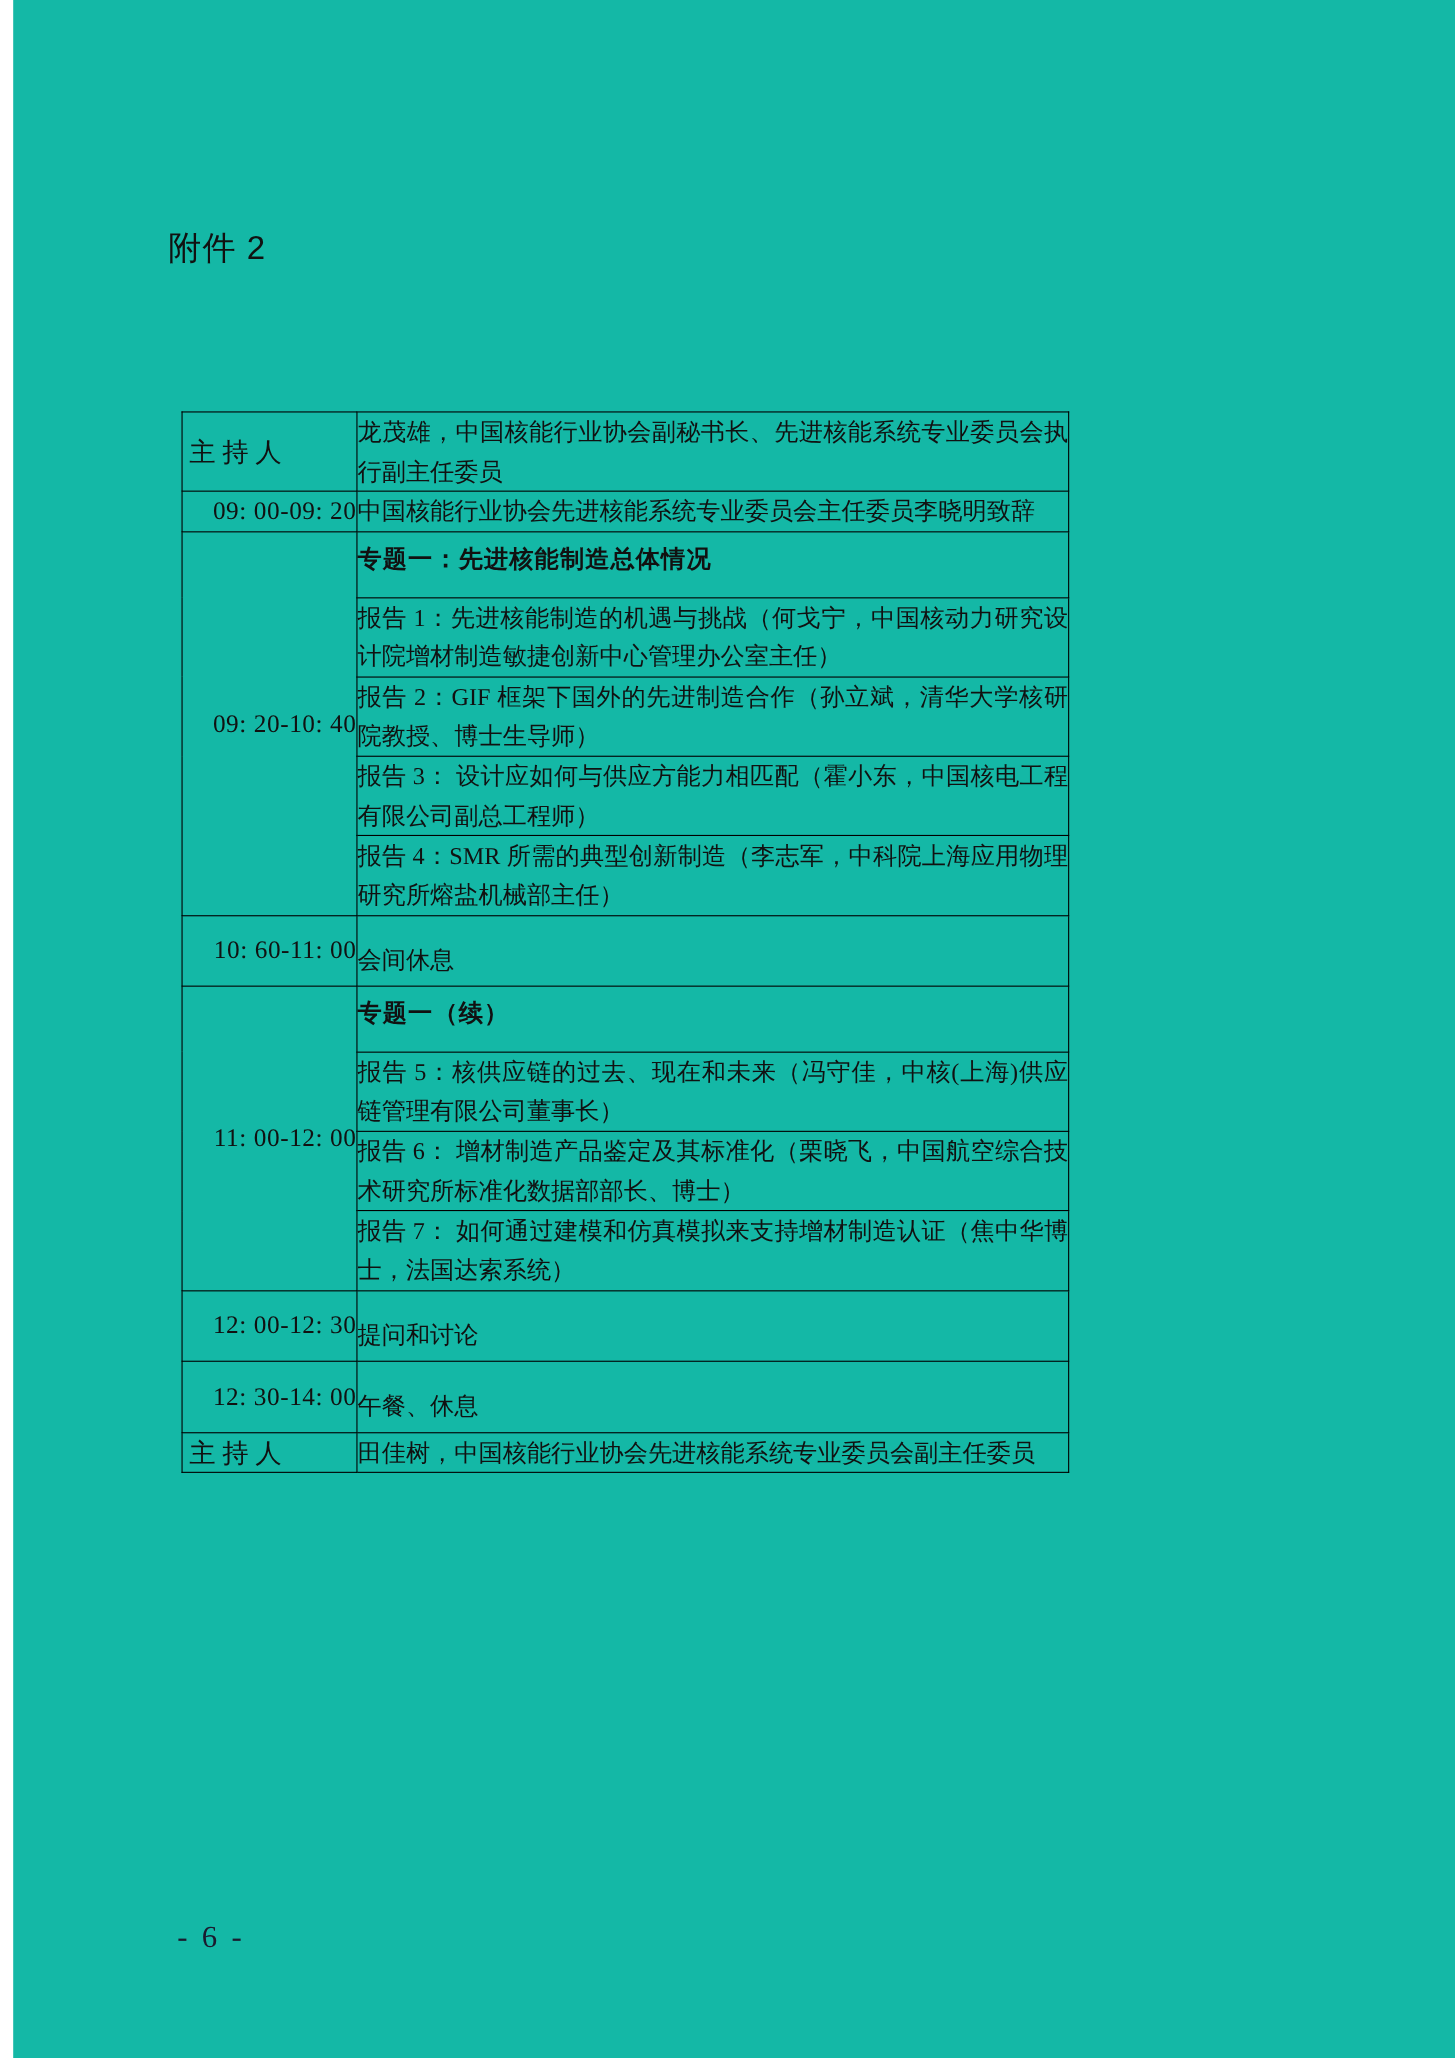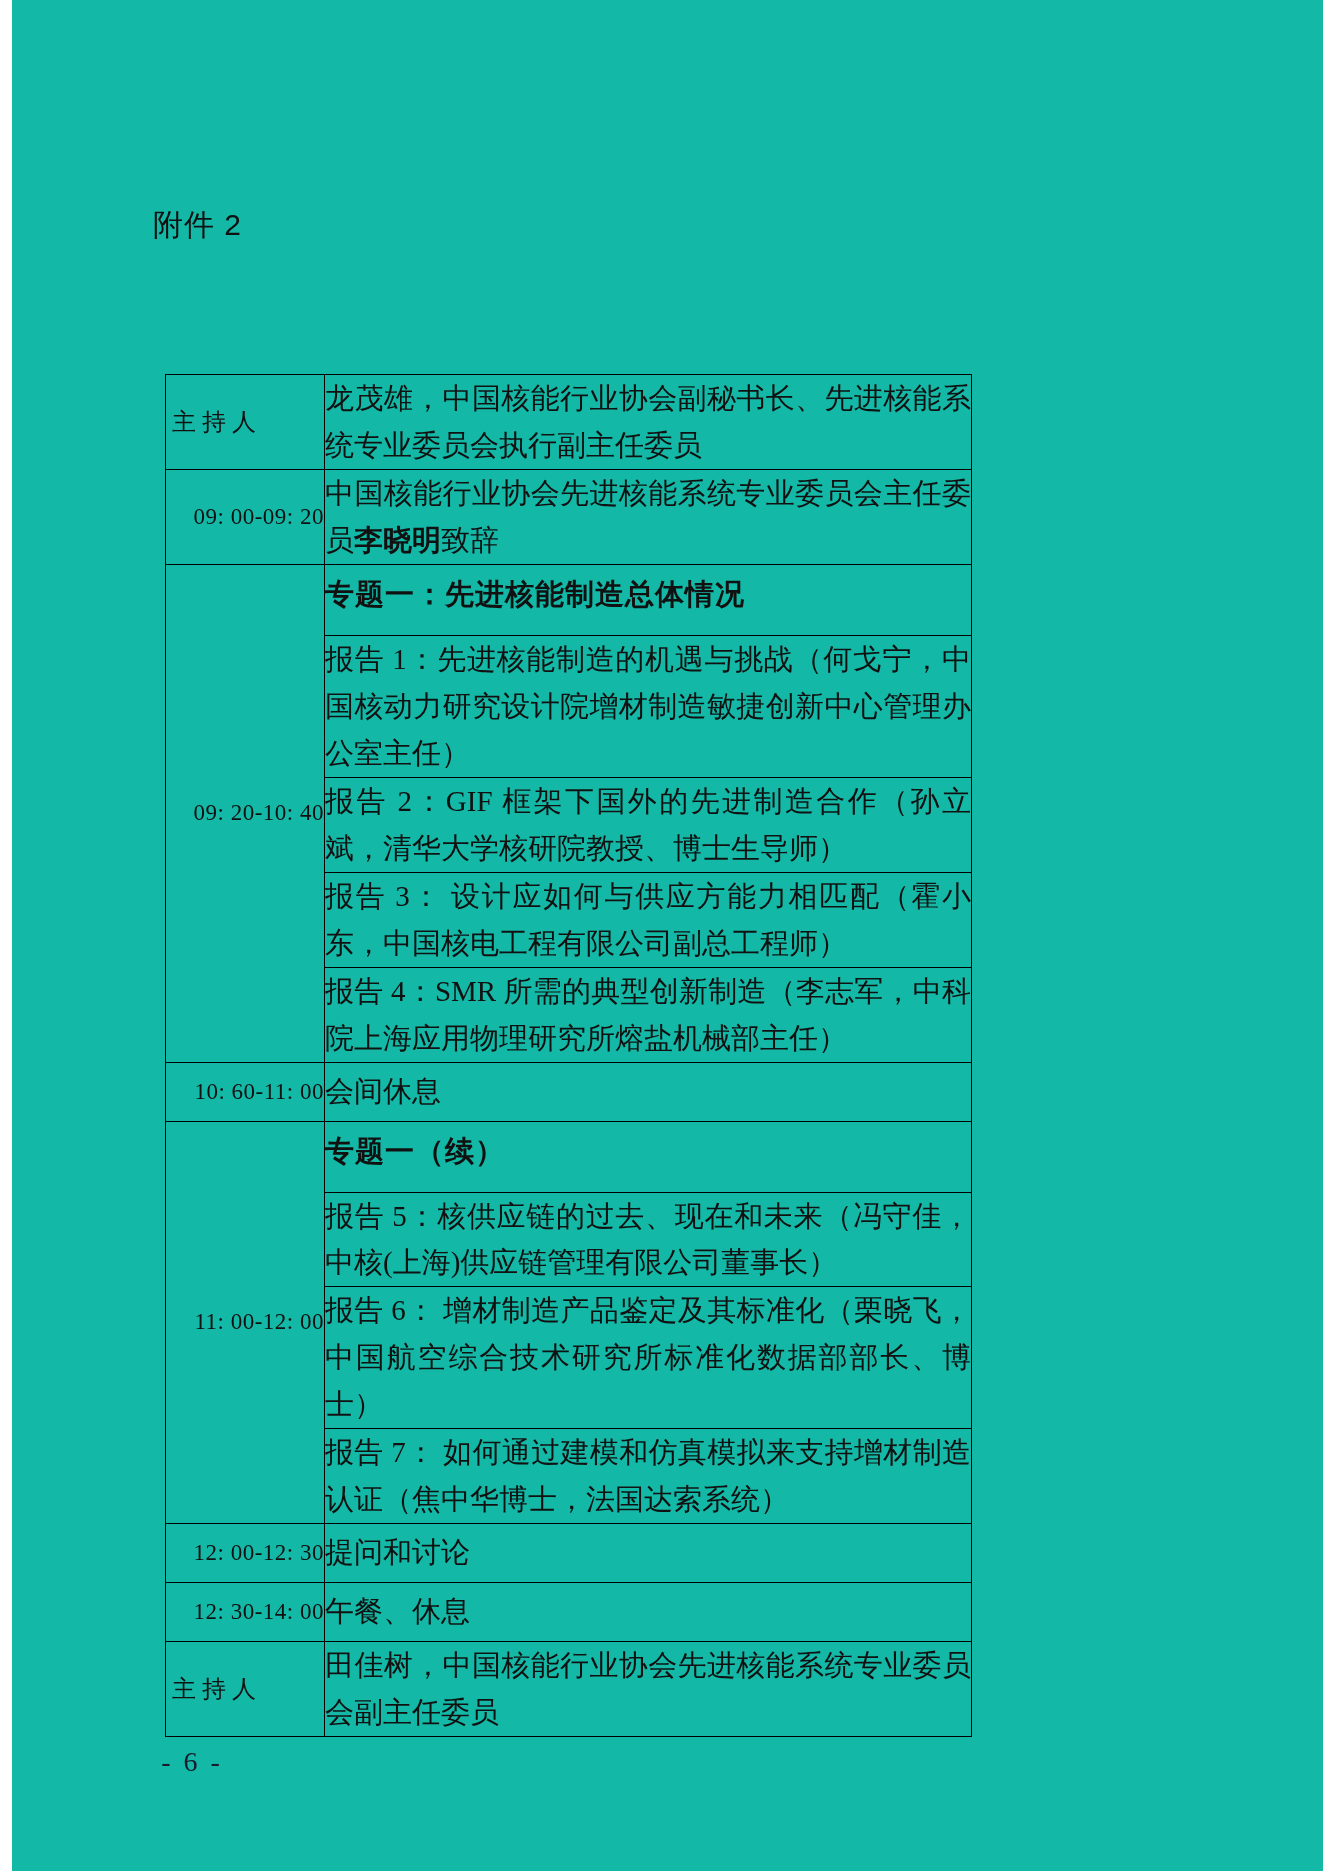--- a/index.html
+++ b/index.html
@@ -86,40 +86,40 @@
     font-size: 24px;
     letter-spacing: 6px;
     text-indent: 6px;
     color: #111;
     padding: 4px 2px;
     white-space: nowrap;
   }
   td.content-cell {
     padding: 7px 9px 9px 11px;
     font-family: "Liberation Serif", "DejaVu Serif", serif;
-    font-size: 29px;
+    font-size: 22px;
     line-height: 1.62;
     color: #111;
     text-align: justify;
     text-justify: inter-ideograph;
     letter-spacing: 0px;
   }
   td.content-cell.topic {
     font-weight: bold;
     letter-spacing: 1px;
     padding-bottom: 17px;
     padding-top: 6px;
   }
   td.content-cell.single {
-    padding-top: 5px;
+    padding-top: 22px;
     padding-bottom: 6px;
     margin-left: 40px;
   }
   .bold-name {
-    font-weight: bold;
+    font-weight: normal;
   }
 
   
   .page-number {
     position: absolute;
     left: 0;
     top: 1746px;
     width: 360px;
     text-align: center;
     font-family: "Liberation Serif", "DejaVu Serif", serif;

